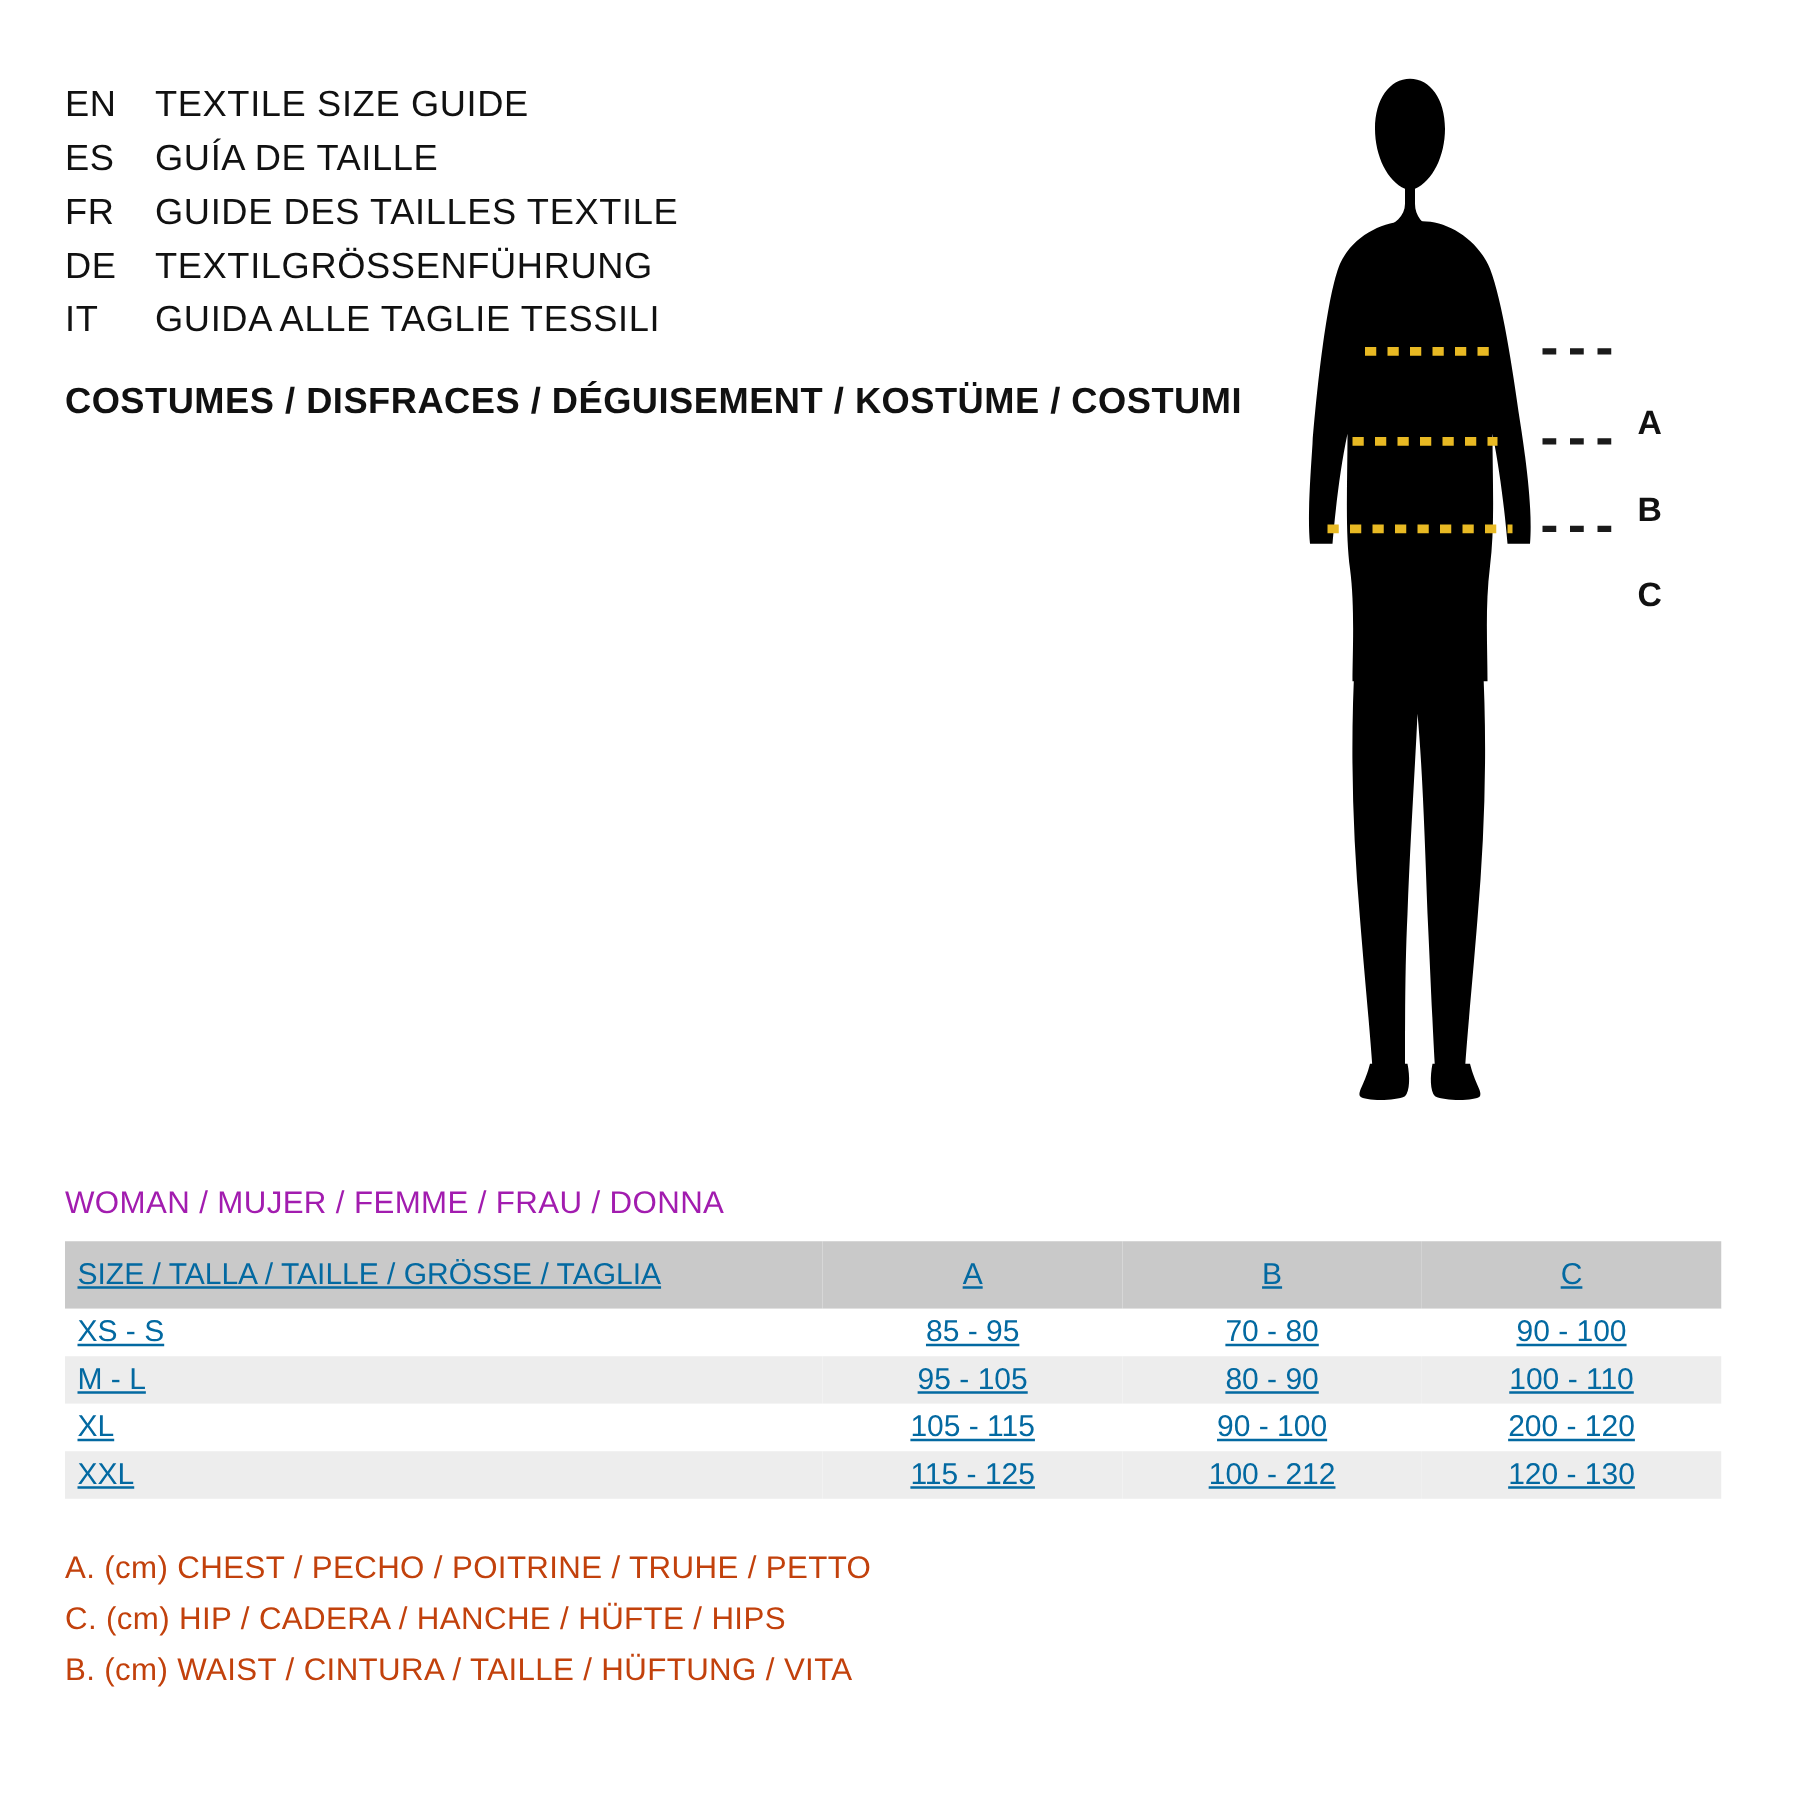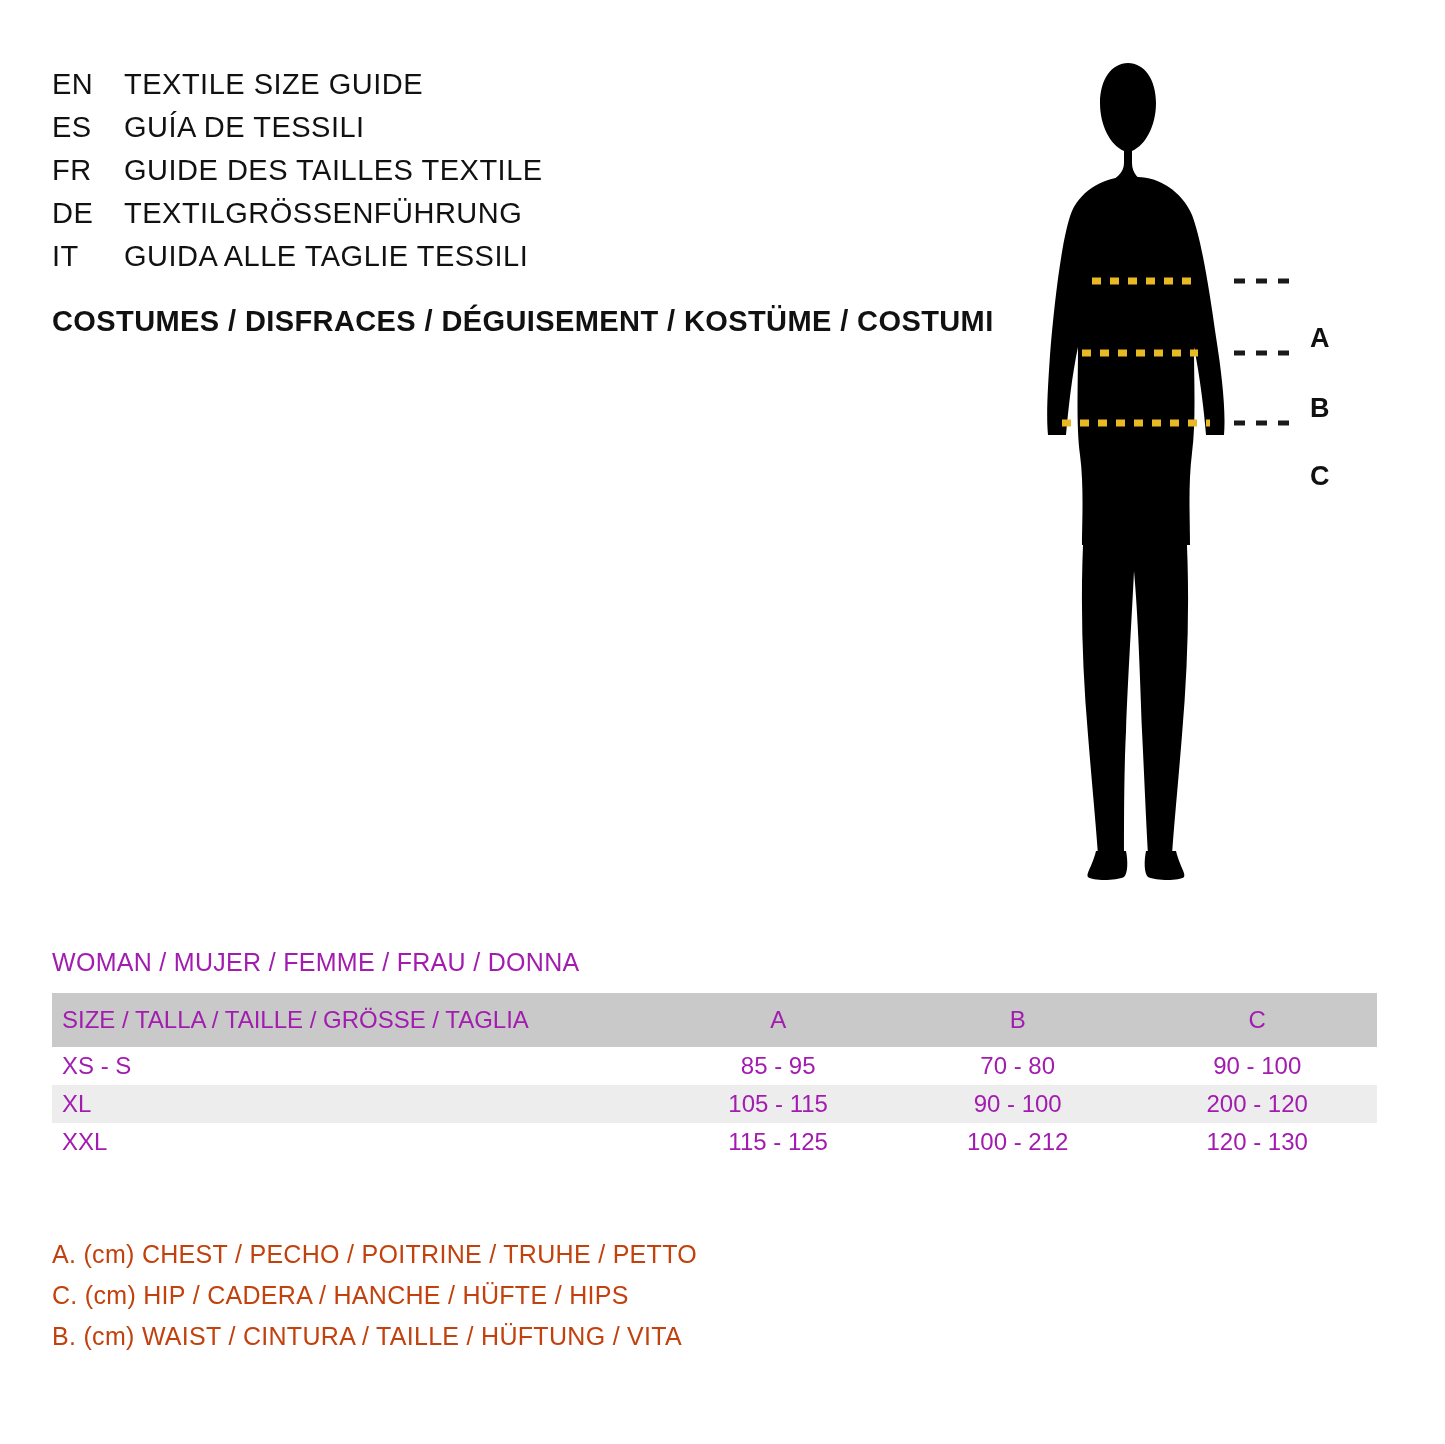--- a/index.html
+++ b/index.html
@@ -79,21 +79,22 @@
   #table-caption {
     font-size: 25px;
     letter-spacing: 0.3px;
     color: #a21caf;
     margin-bottom: 16px;
   }
   table {
     border-collapse: collapse;
     width: 1325px;
     font-size: 24px;
-    color: #a21caf;
+    color: #0369a1;
+    text-decoration: underline;
   }
   thead th {
     background: #c9c9c9;
     font-weight: normal;
     padding: 10px 0 10px 0;
     height: 34px;
   }
   th.col-size, td.col-size {
     text-align: left;
     padding-left: 10px;
@@ -125,21 +126,21 @@
 </head>
 <body>
 
 <div id="header-block">
   <div class="lang-row">
     <span class="lang-code">EN</span>
     <span class="lang-text">TEXTILE SIZE GUIDE</span>
   </div>
   <div class="lang-row">
     <span class="lang-code">ES</span>
-    <span class="lang-text">GUÍA DE TESSILI</span>
+    <span class="lang-text">GUÍA DE TAILLE</span>
   </div>
   <div class="lang-row">
     <span class="lang-code">FR</span>
     <span class="lang-text">GUIDE DES TAILLES TEXTILE</span>
   </div>
   <div class="lang-row">
     <span class="lang-code">DE</span>
     <span class="lang-text">TEXTILGRÖSSENFÜHRUNG</span>
   </div>
   <div class="lang-row">
@@ -215,20 +216,26 @@
       </tr>
     </thead>
     <tbody>
       <tr>
         <td class="col-size">XS - S</td>
         <td class="col-m">85 - 95</td>
         <td class="col-m">70 - 80</td>
         <td class="col-m">90 - 100</td>
       </tr>
       <tr>
+        <td class="col-size">M - L</td>
+        <td class="col-m">95 - 105</td>
+        <td class="col-m">80 - 90</td>
+        <td class="col-m">100 - 110</td>
+      </tr>
+      <tr>
         <td class="col-size">XL</td>
         <td class="col-m">105 - 115</td>
         <td class="col-m">90 - 100</td>
         <td class="col-m">200 - 120</td>
       </tr>
       <tr>
         <td class="col-size">XXL</td>
         <td class="col-m">115 - 125</td>
         <td class="col-m">100 - 212</td>
         <td class="col-m">120 - 130</td>

